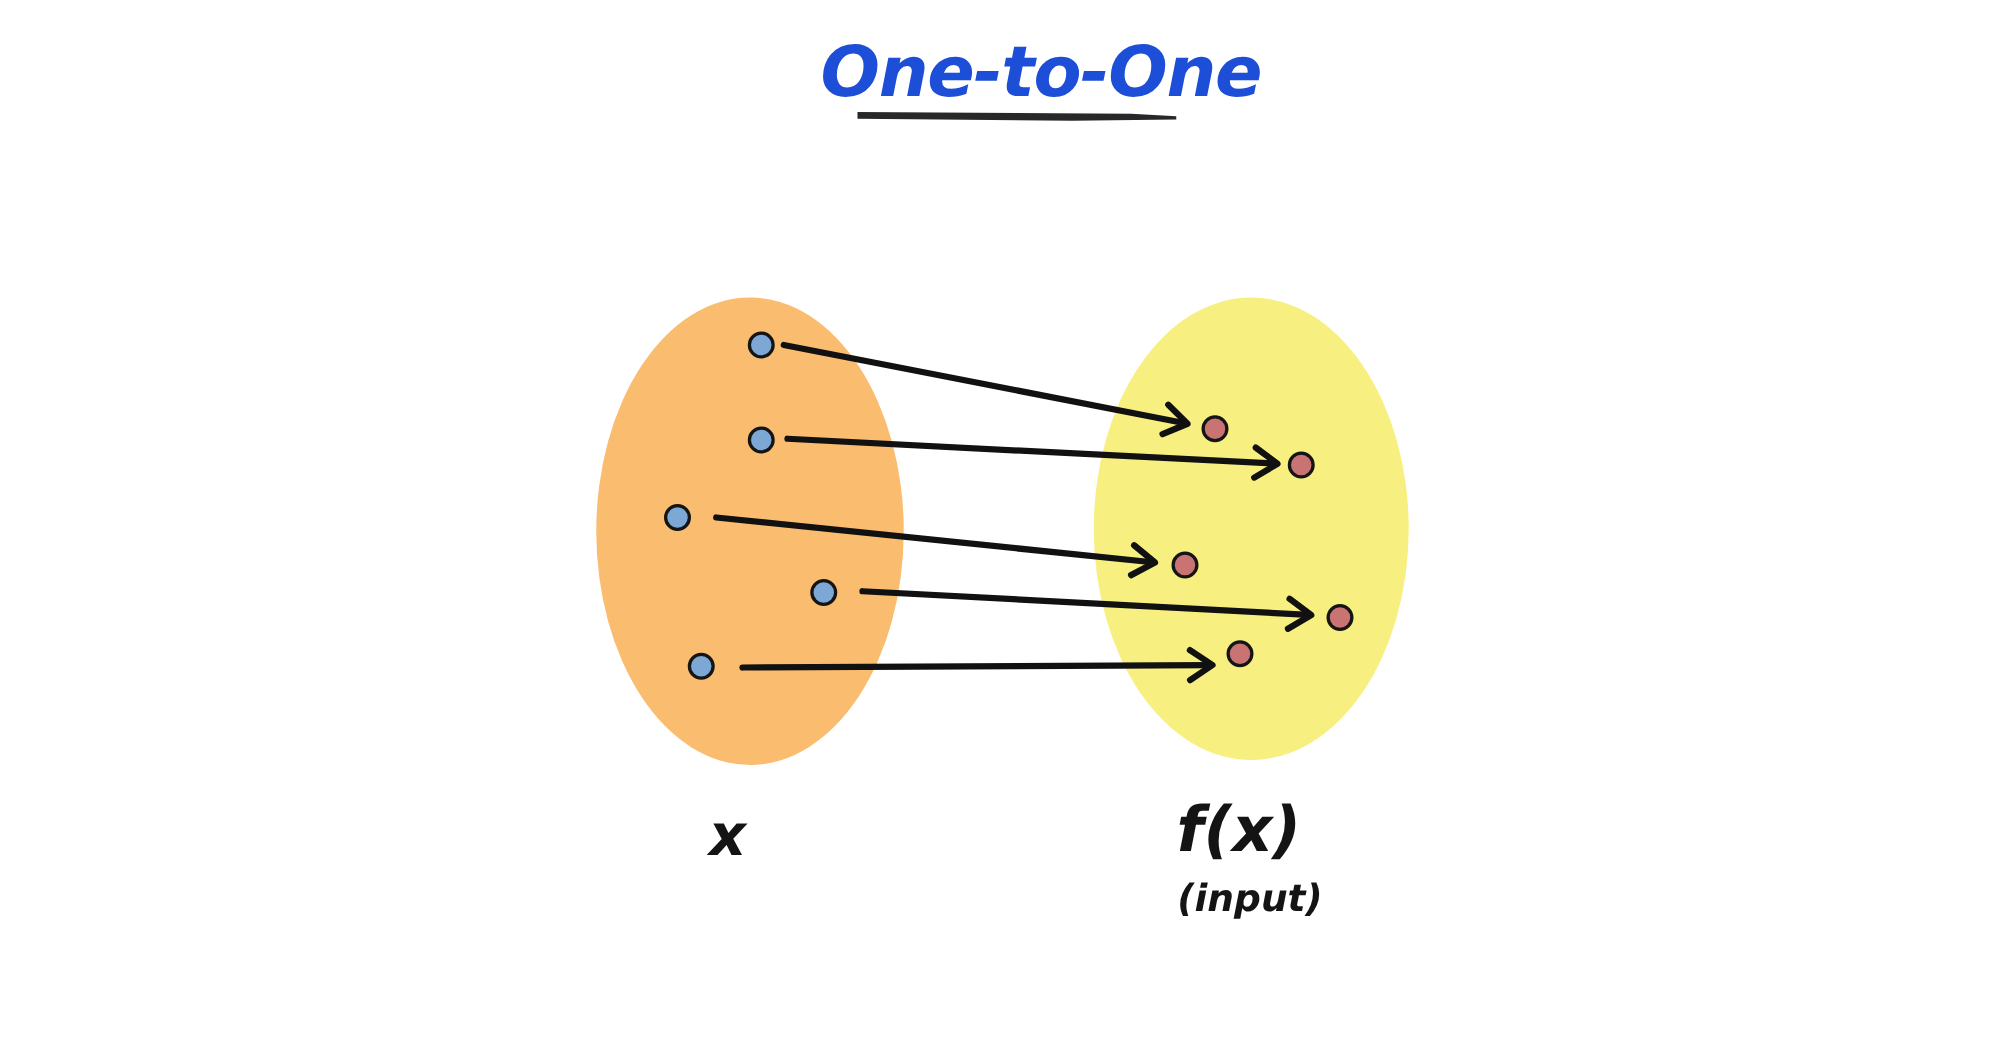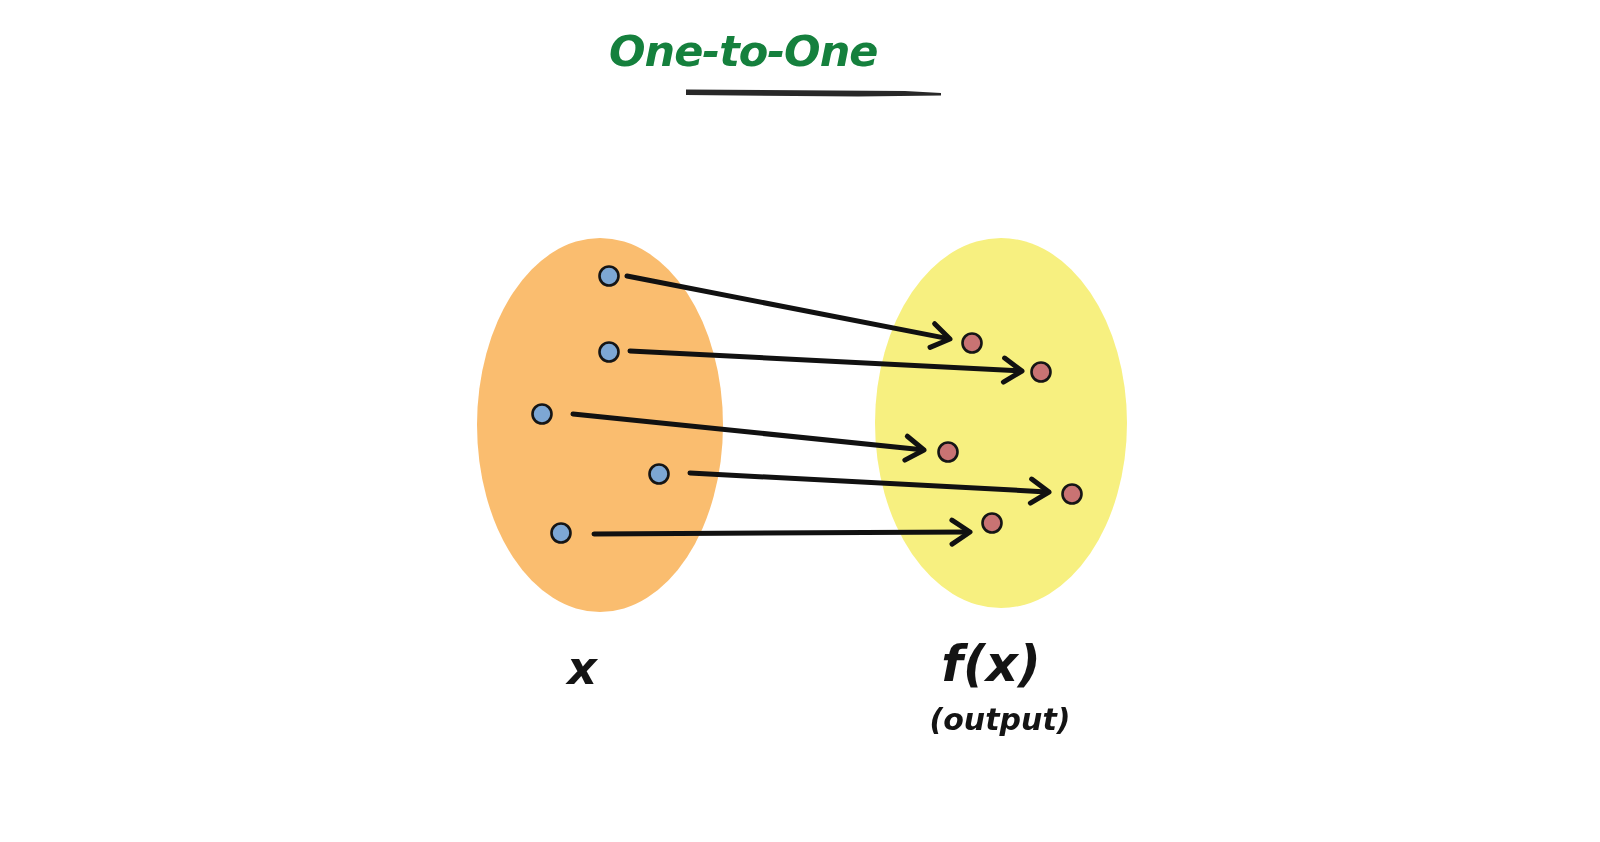--- a/index.html
+++ b/index.html
@@ -13,26 +13,26 @@
     width: 1600px;
     height: 842px;
     background: #ffffff;
     overflow: hidden;
   }
   .title {
     position: absolute;
     left: 609px;
     top: 26px;
     width: 400px;
-    text-align: left;
-    font-size: 43px;
+    text-align: right;
+    font-size: 56px;
     font-weight: bold;
     font-style: italic;
     letter-spacing: -1px;
-    color: #15803d;
+    color: #1d4ed8;
     white-space: nowrap;
   }
   .diagram-svg {
     position: absolute;
     left: 0;
     top: 0;
   }
   .set-label {
     position: absolute;
     width: 220px;
@@ -78,15 +78,15 @@
       <circle cx="948" cy="452" r="9.5" fill="#C97373" stroke="#151515" stroke-width="2.6"></circle>
       <circle cx="1072" cy="494" r="9.5" fill="#C97373" stroke="#151515" stroke-width="2.6"></circle>
       <circle cx="992" cy="523" r="9.5" fill="#C97373" stroke="#151515" stroke-width="2.6"></circle>
     </svg>
 
   <div class="set-label main-left">x</div>
 
 
   <div class="set-label main-right">f(x)</div>
 
-  <div class="set-label sub-right">(output)</div>
+  <div class="set-label sub-right">(input)</div>
 
 </div>
 
 </body></html>

